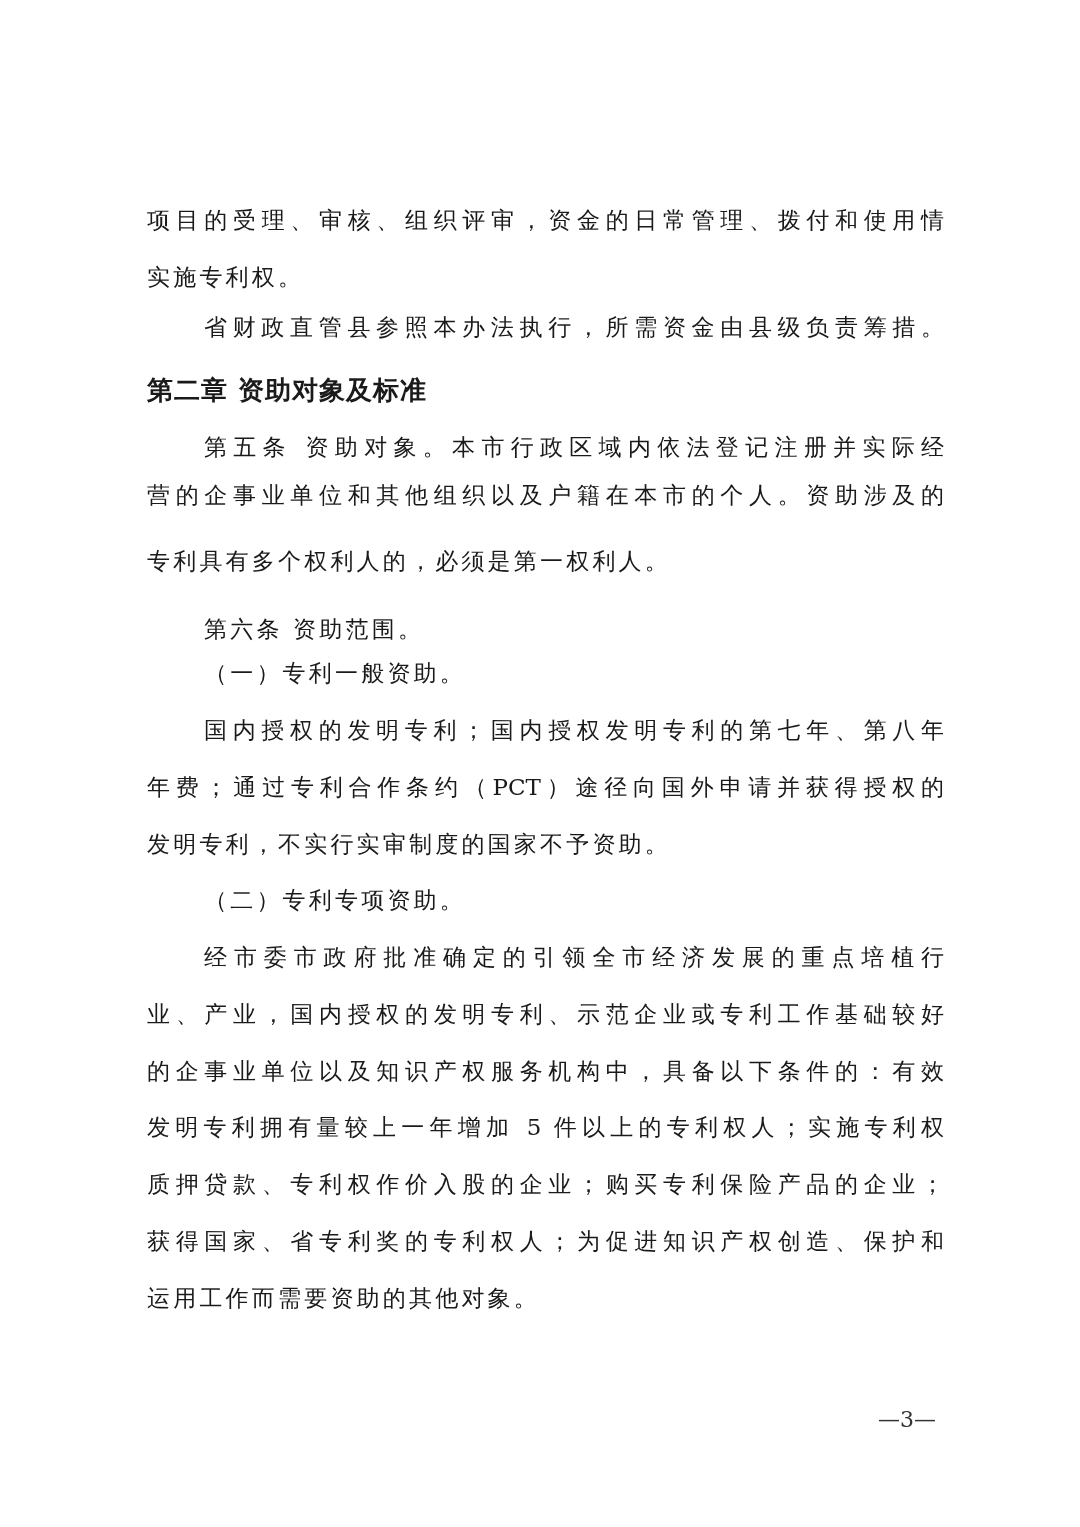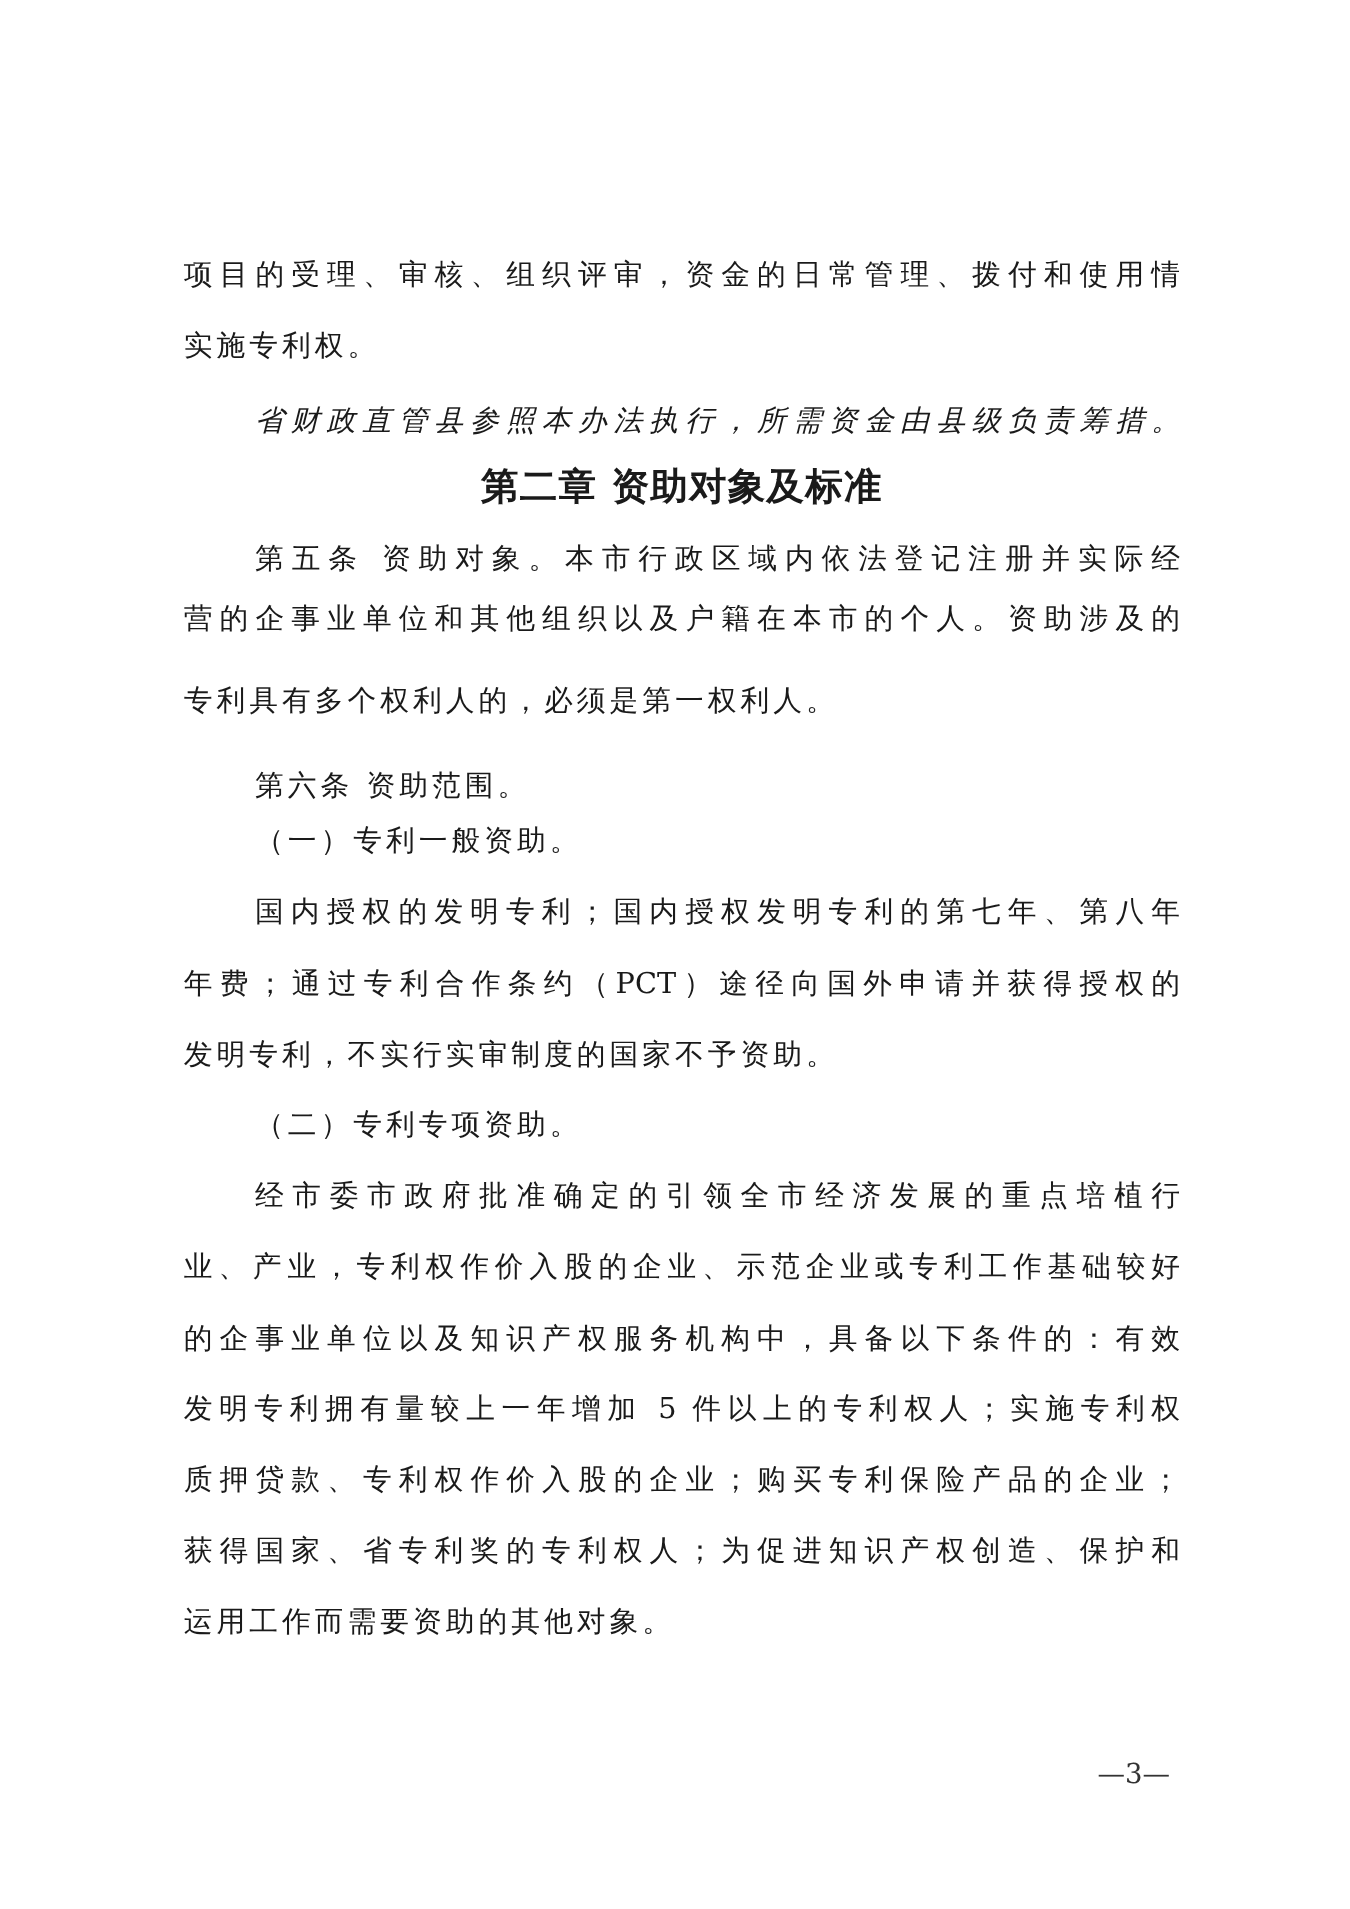--- a/index.html
+++ b/index.html
@@ -36,24 +36,23 @@
       letter-spacing: 0;
     }
     .indent {
       padding-left: 57px;
       box-sizing: border-box;
     }
     .heading {
       position: absolute;
       left: 0;
       width: 797px;
-      text-align: center;
       font-family: "DejaVu Sans", "Liberation Sans", sans-serif;
       font-weight: bold;
-      font-size: 30px;
+      font-size: 26px;
       line-height: 34px;
       letter-spacing: 1px;
     }
     .page-number {
       position: absolute;
       left: 878px;
       top: 1406px;
       font-size: 22px;
       line-height: 28px;
       color: #333;
@@ -61,38 +60,38 @@
     }
   </style>
 </head>
 <body>
 
 <div class="page">
 
   <div class="line justify" style="top:203px;">项目的受理、审核、组织评审，资金的日常管理、拨付和使用情</div>
   <div class="line" style="top:260px;">实施专利权。</div>
 
-  <div class="line justify indent" style="top:320px;font-style:italic;">省财政直管县参照本办法执行，所需资金由县级负责筹措。</div>
+  <div class="line justify indent" style="top:310px;">省财政直管县参照本办法执行，所需资金由县级负责筹措。</div>
 
   <div class="heading" style="top:373px;">第二章  资助对象及标准</div>
 
   <div class="line justify indent" style="top:430px;">第五条   资助对象。本市行政区域内依法登记注册并实际经</div>
   <div class="line justify" style="top:478px;">营的企事业单位和其他组织以及户籍在本市的个人。资助涉及的</div>
   <div class="line" style="top:544px;">专利具有多个权利人的，必须是第一权利人。</div>
 
   <div class="line indent" style="top:600px;margin-top:12px;">第六条   资助范围。</div>
 
   <div class="line indent" style="top:656px;">（一）专利一般资助。</div>
   <div class="line justify indent" style="top:713px;">国内授权的发明专利；国内授权发明专利的第七年、第八年</div>
   <div class="line justify" style="top:770px;">年费；通过专利合作条约（PCT）途径向国外申请并获得授权的</div>
   <div class="line" style="top:827px;">发明专利，不实行实审制度的国家不予资助。</div>
 
   <div class="line indent" style="top:883px;">（二）专利专项资助。</div>
   <div class="line justify indent" style="top:940px;">经市委市政府批准确定的引领全市经济发展的重点培植行</div>
-  <div class="line justify" style="top:997px;">业、产业，专利权作价入股的企业、示范企业或专利工作基础较好</div>
+  <div class="line justify" style="top:997px;">业、产业，国内授权的发明专利、示范企业或专利工作基础较好</div>
   <div class="line justify" style="top:1054px;">的企事业单位以及知识产权服务机构中，具备以下条件的：有效</div>
   <div class="line justify" style="top:1110px;">发明专利拥有量较上一年增加 5 件以上的专利权人；实施专利权</div>
   <div class="line justify" style="top:1167px;">质押贷款、专利权作价入股的企业；购买专利保险产品的企业；</div>
   <div class="line justify" style="top:1224px;">获得国家、省专利奖的专利权人；为促进知识产权创造、保护和</div>
   <div class="line" style="top:1281px;">运用工作而需要资助的其他对象。</div>
 </div>
 
 <div class="page-number">—3—</div>
 
 </body></html>

